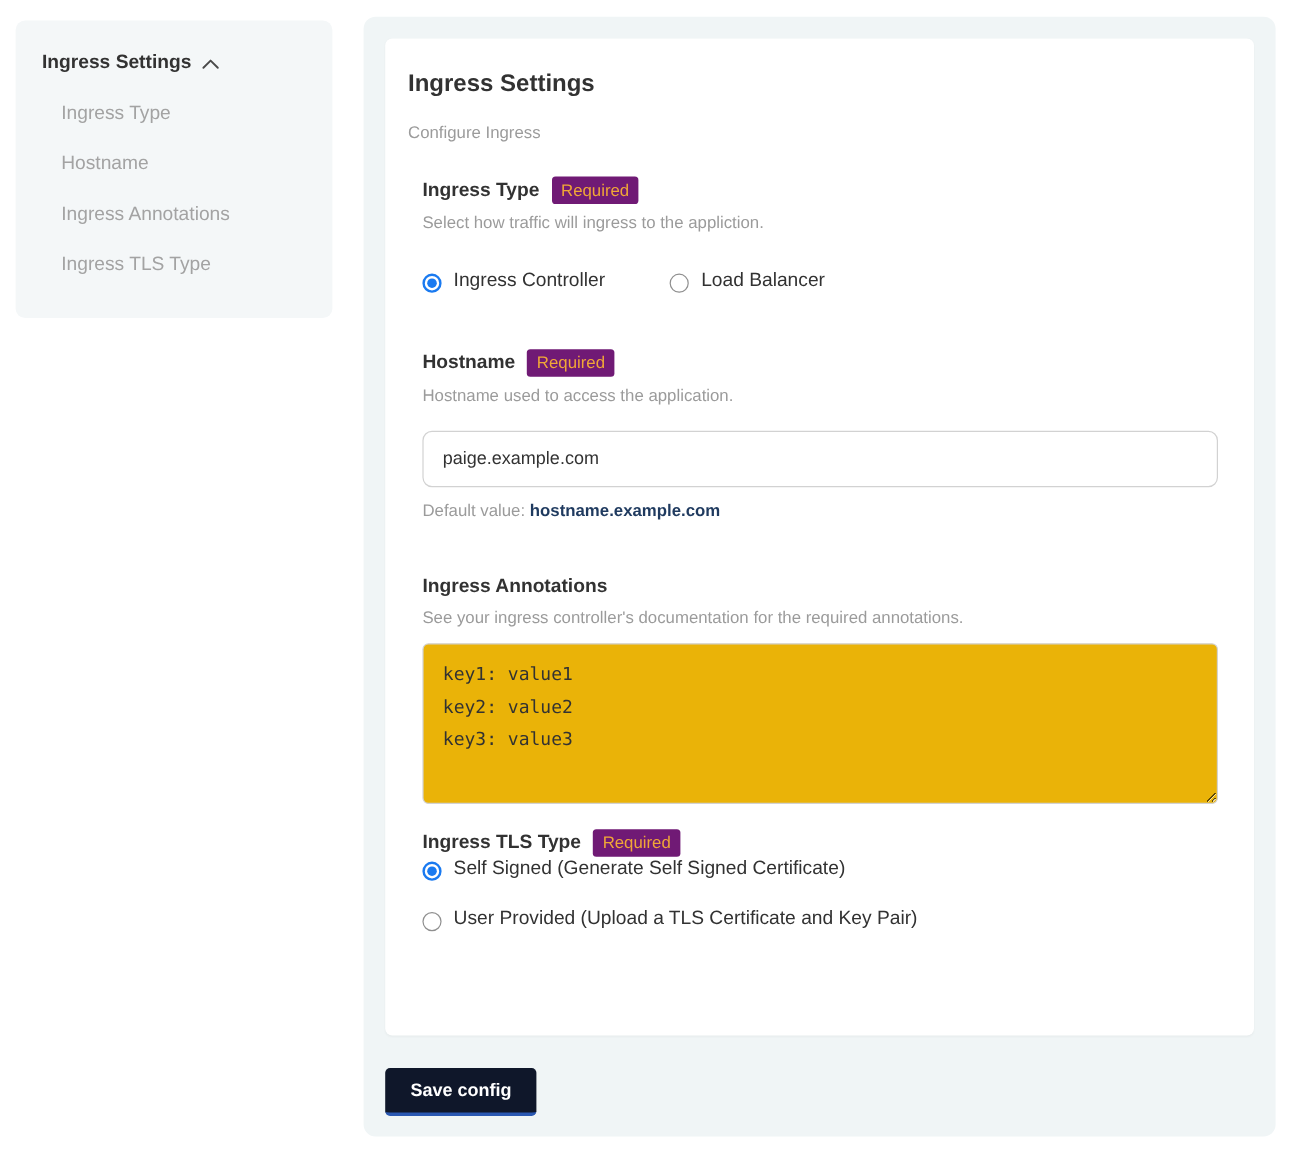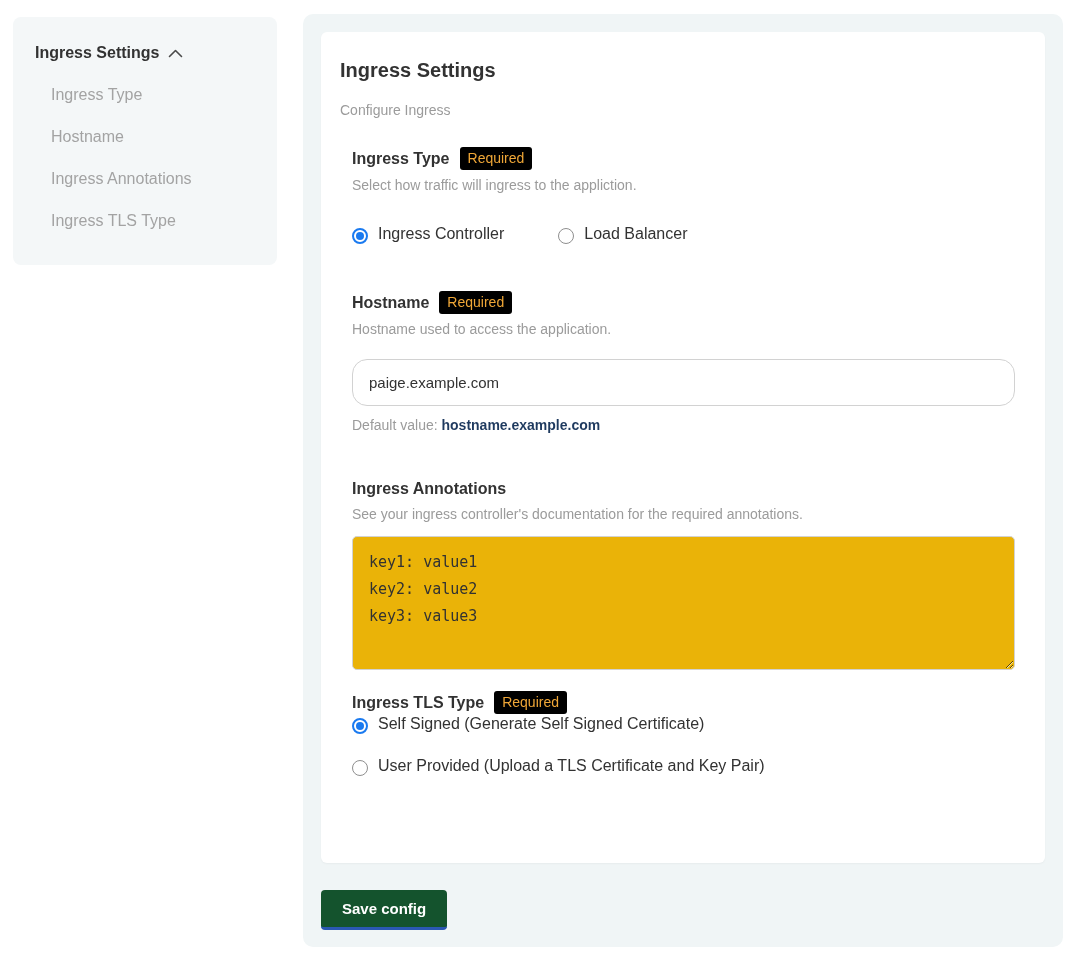--- a/index.html
+++ b/index.html
@@ -34,21 +34,21 @@
     box-shadow: 0 1px 2px rgba(0,0,0,0.04);
     padding: 26px 19px 0 19px;
   }
   .card-title { font-size: 20px; line-height: 24px; font-weight: 700; color: #323232; }
   .card-subtitle { margin-top: 20px; font-size: 14px; line-height: 17px; color: #9b9b9b; }
 
   .group { margin-left: 12px; }
   .label-row { display: flex; align-items: center; gap: 10px; }
   .group-label { font-size: 16px; line-height: 20px; font-weight: 700; color: #323232; }
   .required-badge {
-    background: #000000; color: #f0a737; font-size: 14px; line-height: 17px;
+    background: #701a75; color: #f0a737; font-size: 14px; line-height: 17px;
     padding: 3px 8px; border-radius: 3px;
   }
   .help { margin-top: 7px; font-size: 14px; line-height: 17px; color: #9b9b9b; }
 
   
   .radio-row-inline { margin-top: 30px; display: flex; align-items: center; gap: 54px; }
   .radio-option { display: flex; align-items: flex-end; gap: 10px; cursor: pointer; }
   .radio-option .opt-label { font-size: 16px; line-height: 20px; color: #323232; }
   .radio {
     width: 16px; height: 16px; border-radius: 50%; flex: 0 0 auto;
@@ -61,42 +61,42 @@
   }
 
   
   .group-ingress-type { margin-top: 28px; }
   .group-hostname { margin-top: 47px; }
   .group-annotations { margin-top: 45px; }
   .group-tls { margin-top: 21px; }
 
   .text-input {
     margin-top: 21px; width: 663px; height: 47px;
-    border: 1px solid #d2d2d2; border-radius: 15px; background: #ffffff;
+    border: 1px solid #d2d2d2; border-radius: 8px; background: #ffffff;
     font-family: "Liberation Sans", "DejaVu Sans", sans-serif;
     font-size: 15px; color: #323232; padding: 0 16px; outline: none; display: block;
   }
   .default-line { margin-top: 11px; font-size: 14px; line-height: 17px; color: #9b9b9b; }
   .default-line b { color: #1f3a5f; font-weight: 700; margin-top: 8px; }
 
   .annotations-textarea {
     margin-top: 13px; width: 663px; height: 134px; display: block;
     border: 1px solid #d2d2d2; border-radius: 5px; background: #eab308;
     font-family: "DejaVu Sans Mono", "Liberation Mono", monospace;
     font-size: 15px; line-height: 27px; color: #323232;
     padding: 12px 16px; outline: none; resize: both;
   }
 
   .tls-options { }
   .tls-options .radio-option { margin-bottom: 22px; }
   .tls-options .radio-option:last-child { margin-bottom: 0; }
 
   .save-button {
     margin-top: 27px; display: inline-block; cursor: pointer;
-    background: #14532d; border: none; border-bottom: 3px solid #2a58b2;
+    background: #0f172a; border: none; border-bottom: 3px solid #2a58b2;
     border-radius: 4px; color: #ffffff; font-weight: 700; font-size: 15px;
     font-family: "Liberation Sans", "DejaVu Sans", sans-serif;
     padding: 10px 21px 9px 21px; line-height: 18px;
   }
 </style>
 </head>
 <body>
 
 <nav class="sidebar">
   <div class="sidebar-header">

